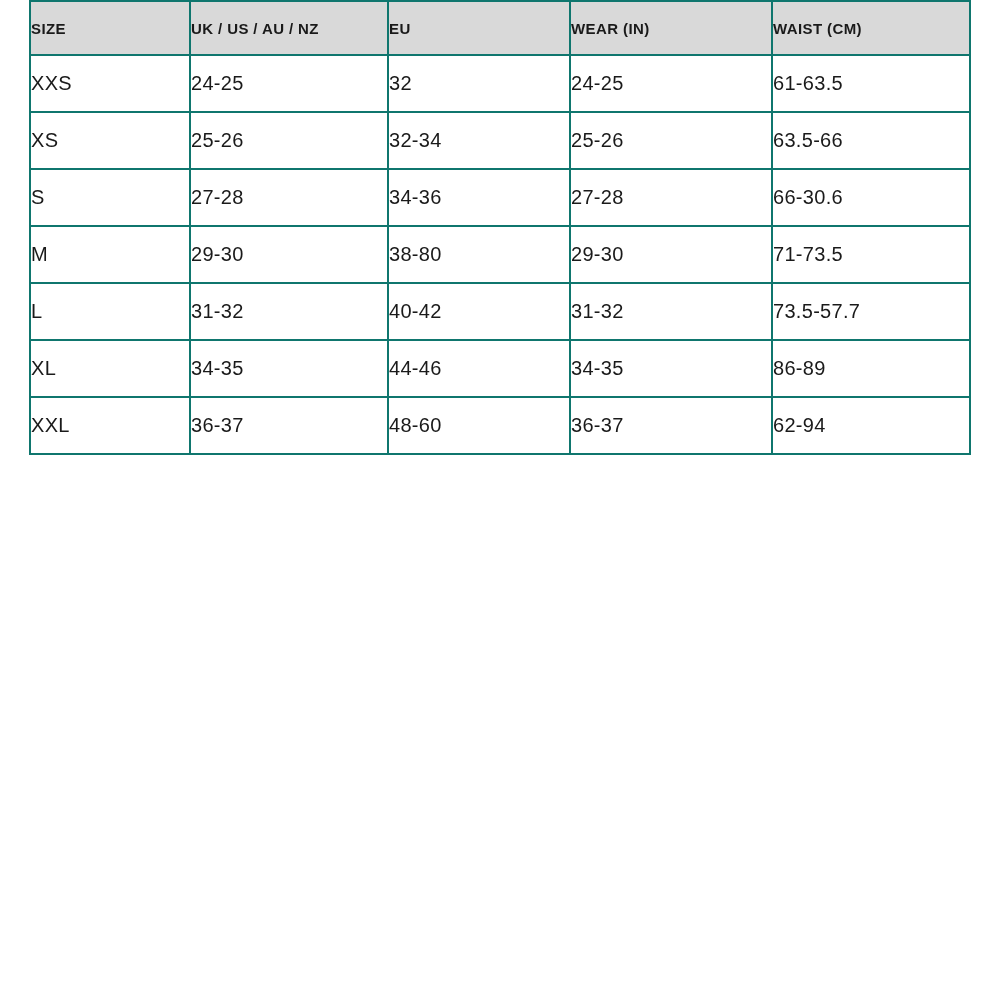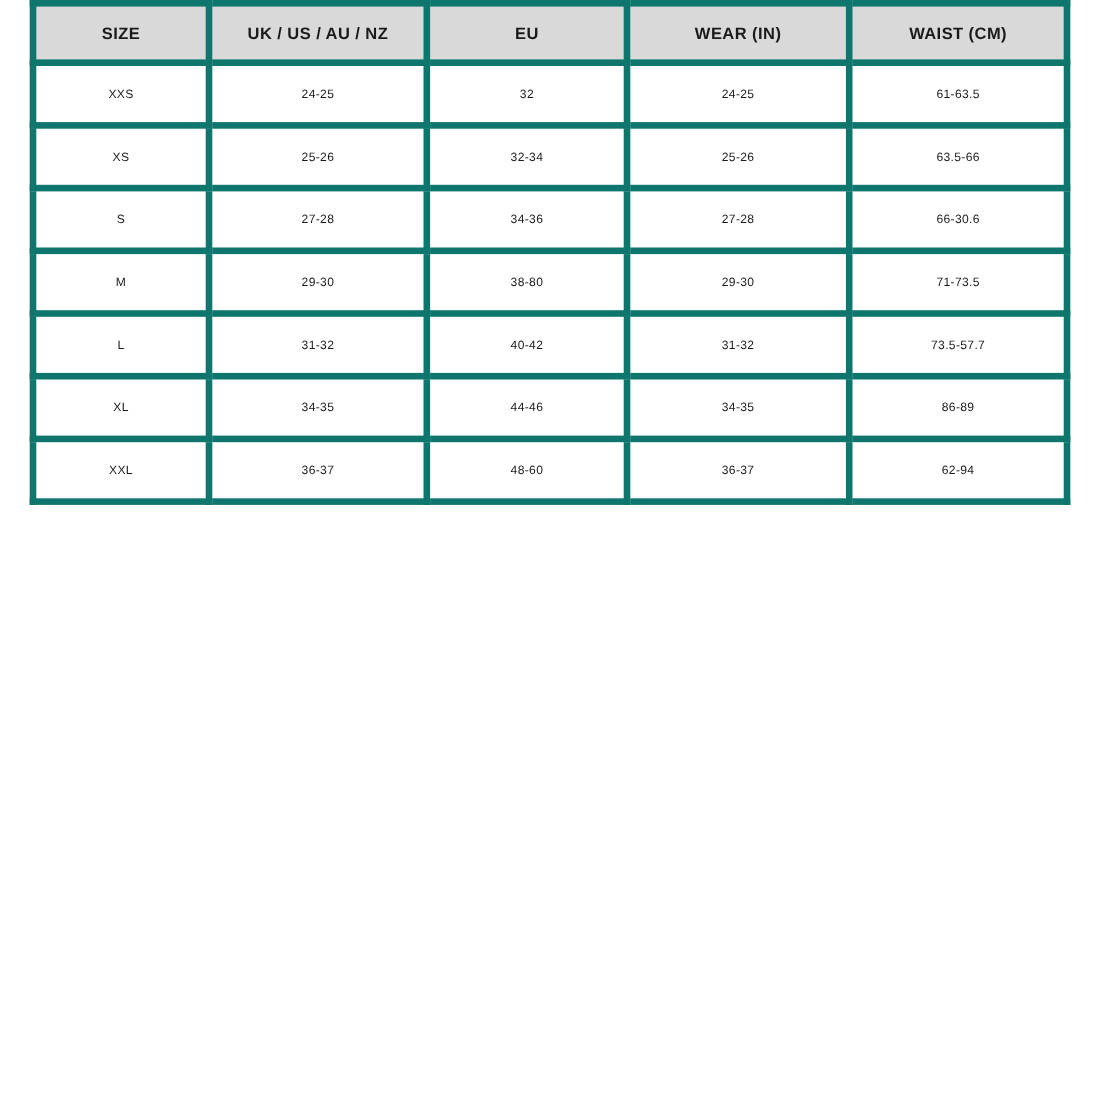--- a/index.html
+++ b/index.html
@@ -25,36 +25,36 @@
     color: #111111;
   }
   table.size-chart {
     border-collapse: collapse;
     margin: 0 auto;
     width: 940px;
     table-layout: fixed;
   }
   table.size-chart th,
   table.size-chart td {
-    border: 6px solid #0f766e;
-    text-align: center;
+    border: 2px solid #0f766e;
+    text-align: left;
     vertical-align: middle;
     color: #1a1a1a;
   }
   table.size-chart th {
     background: #d9d9d9;
     height: 54px;
     font-size: 15px;
     font-weight: 700;
     letter-spacing: 0.4px;
   }
   table.size-chart td {
     background: #ffffff;
     height: 57px;
-    font-size: 11px;
+    font-size: 20px;
     font-weight: 400;
     letter-spacing: 0.3px;
   }
   col.c-size  { width: 160px; }
   col.c-ukus  { width: 198px; }
   col.c-eu    { width: 182px; }
   col.c-win   { width: 202px; }
   col.c-wcm   { width: 198px; }
 </style>
 </head>

